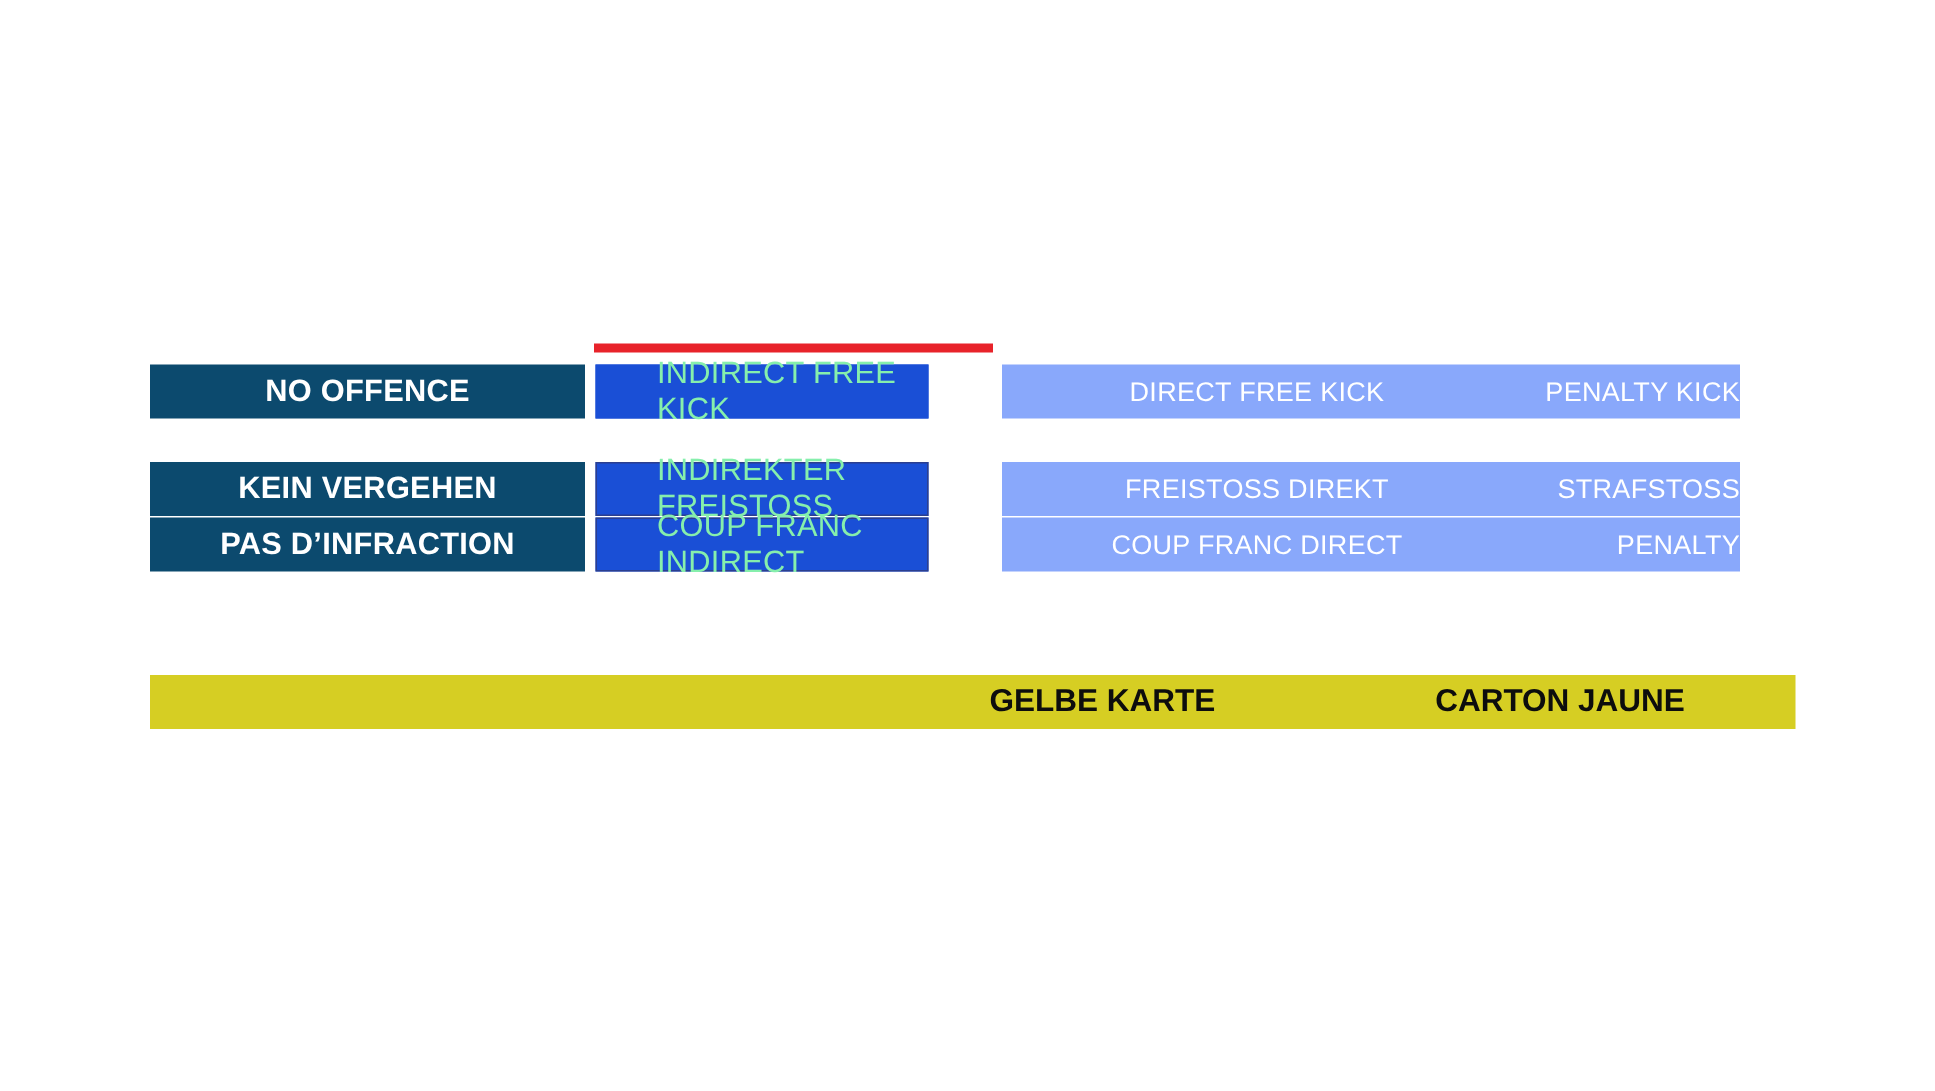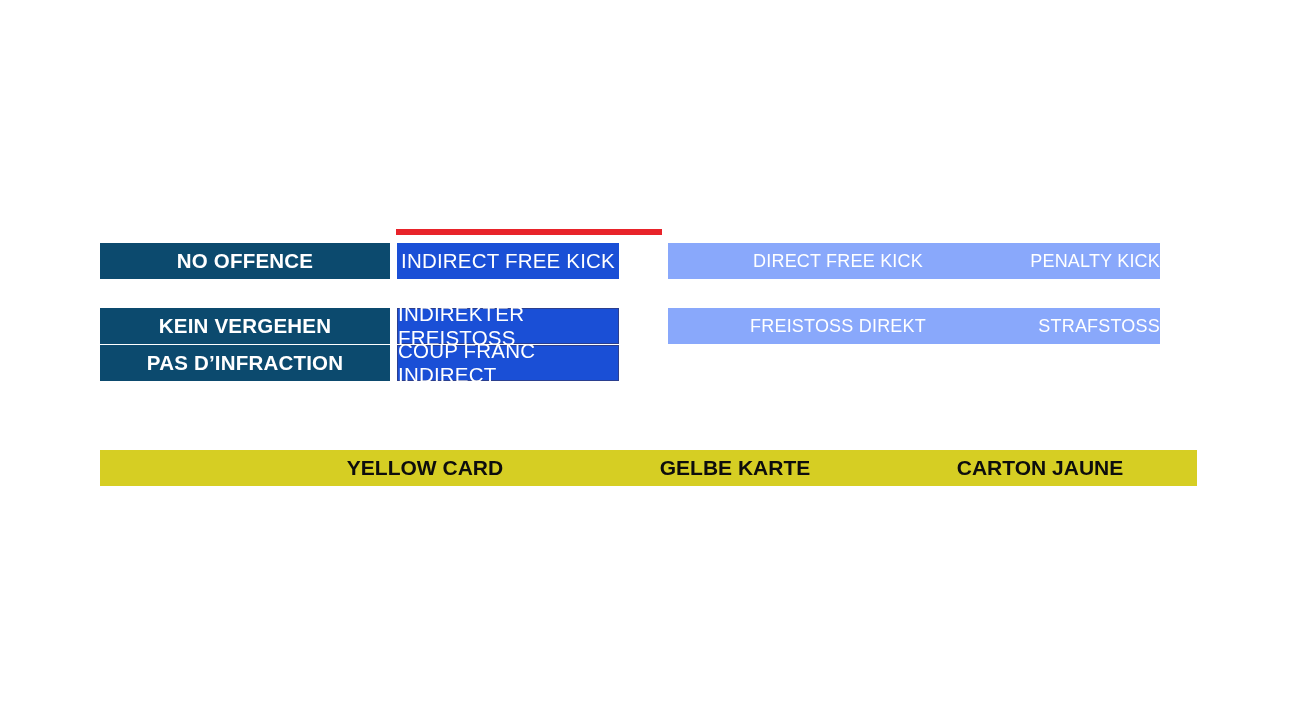--- a/index.html
+++ b/index.html
@@ -60,23 +60,24 @@
     color: #ffffff;
     font-size: 20.5px;
     font-weight: bold;
   }
 
   
   .cell-highlight {
     left: 297px;
     width: 222px;
     background: #1a4fd6;
-    color: #ffffff;
+    color: #86efac;
     font-size: 20.5px;
     border: 1px solid #2b3f8f;
+    padding-left: 40px;
   }
   .row-1 .cell-highlight { border-color: #1a4fd6; }
 
   
   .cell-right {
     left: 568px;
     width: 492px;
     background: #89a8fb;
     color: #ffffff;
     font-size: 18px;
@@ -141,21 +142,24 @@
     <div class="cell cell-right">
       <span class="seg-a">FREISTOSS DIREKT</span>
       <span class="seg-b">STRAFSTOSS</span>
     </div>
     <div class="cell cell-highlight">INDIREKTER FREISTOSS</div>
   </div>
 
   <div class="row row-3">
     <div class="cell cell-left">PAS D’INFRACTION</div>
     <div class="cell cell-highlight">COUP FRANC INDIRECT</div>
+    <div class="cell cell-right">
+      <span class="seg-a">COUP FRANC DIRECT</span>
+      <span class="seg-b">PENALTY</span>
+    </div>
   </div>
 
   <div class="card-bar">
-    <span class="card-label c1">YELLOW CARD</span>
     <span class="card-label c2">GELBE KARTE</span>
     <span class="card-label c3">CARTON JAUNE</span>
   </div>
 
 </div>
 
 </body></html>

